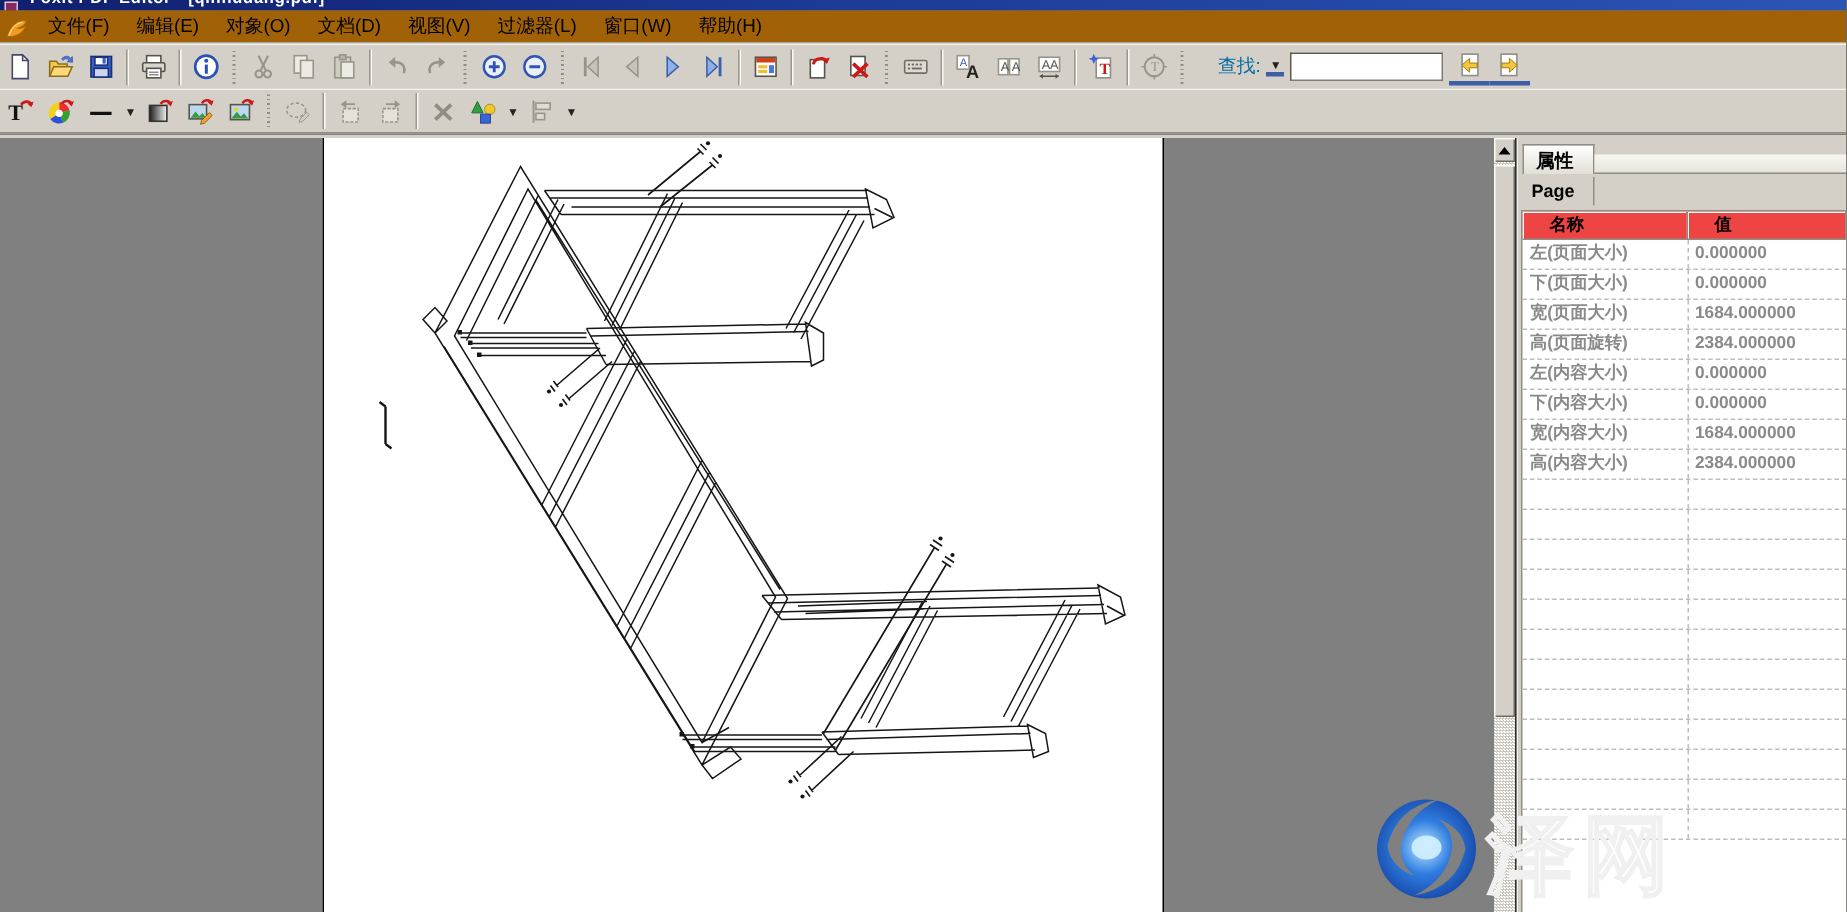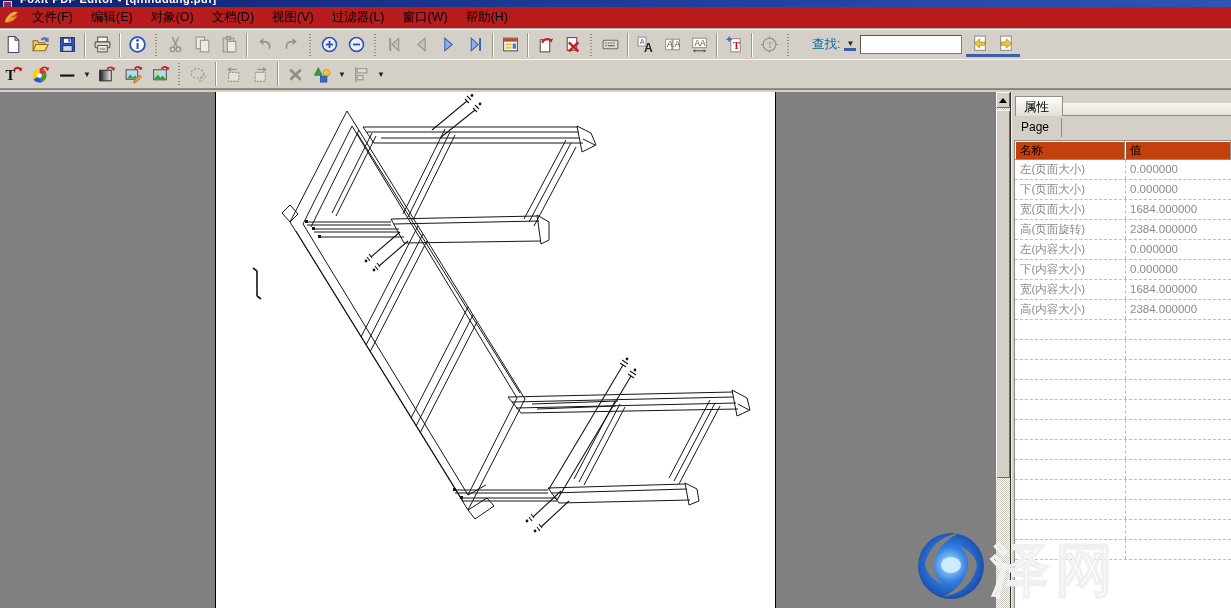--- a/index.html
+++ b/index.html
@@ -6,22 +6,22 @@
   *{box-sizing:border-box;}
   #app{position:relative;width:1231px;height:608px;overflow:hidden;
        font-family:"Liberation Sans","DejaVu Sans",sans-serif;background:#808080;}
   
   #titlebar{position:absolute;left:0;top:0;width:1231px;height:7px;overflow:hidden;
             background:linear-gradient(90deg,#101f6e,#1c3a96 45%,#2c55b4);}
   #titlebar .ttxt{position:absolute;left:20px;top:-7px;color:#fff;font-size:11px;
             font-weight:bold;white-space:nowrap;letter-spacing:.5px;}
   #titlebar .tico{position:absolute;left:3px;top:1px;width:9px;height:9px;background:#8a2a5a;border:1px solid #c8c8e8;}
   
-  #menubar{position:absolute;left:0;top:7px;width:1231px;height:22px;background:#b91c1c;
-           display:flex;align-items:center;border-bottom:1px solid #aeaba2;padding-left:2px;}
+  #menubar{position:absolute;left:0;top:7px;width:1231px;height:22px;background:#a16207;
+           display:flex;align-items:flex-end;border-bottom:1px solid #aeaba2;padding-left:2px;}
   .menu-item{font-size:12.5px;color:#000;padding:2px 9px;white-space:nowrap;}
   #doc-icon{width:17px;height:17px;margin:0 3px 0 1px;}
   
   .toolbar{position:absolute;left:0;width:1231px;height:30px;background:#d4d0c8;
            display:flex;align-items:center;border-top:1px solid #f5f3ee;}
   #toolbar1{top:29px;}
   #toolbar2{top:59px;height:30px;border-bottom:1px solid #8f8d85;}
   #tb-strip{position:absolute;left:0;top:90px;width:1231px;height:2px;background:#d4d0c8;}
   .tb{width:27px;height:24px;display:flex;align-items:center;justify-content:center;flex:none;}
   .tb svg{width:19px;height:19px;}
@@ -43,31 +43,31 @@
   
   #vscroll{position:absolute;left:996px;top:92px;width:14px;height:516px;
      background:repeating-conic-gradient(#ffffff 0% 25%,#cbc7bd 25% 50%);background-size:2px 2px;}
   .sb-btn{position:absolute;left:0;top:0;width:14px;height:16px;background:#d4d0c8;
      box-shadow:inset 1px 1px #fbfaf6, inset -1px -1px #6e6c64;display:flex;align-items:center;justify-content:center;}
   .sb-up-arrow{width:0;height:0;border:4px solid transparent;border-bottom:5px solid #000;margin-top:-4px;}
   #sb-thumb{position:absolute;left:0;top:18px;width:14px;height:368px;background:#d4d0c8;
      box-shadow:inset 1px 1px #fbfaf6, inset -1px -1px #6e6c64;}
   
   #panel{position:absolute;left:1010px;top:92px;width:221px;height:516px;background:#d4d0c8;
-         border-left:1px solid #2e2e2e;box-shadow:inset 1px 0 #f2f0ea;}
+         border-left:1px solid #2e2e2e;box-shadow:inset 1px 0 #f2f0ea;font-weight:bold;}
   #prop-caption{position:absolute;left:4px;top:4px;right:0;height:20px;display:flex;align-items:flex-end;}
   #prop-tab{padding:2px 13px 2px 8px;font-size:12.5px;color:#000;background:linear-gradient(#fefefe,#e2dfd6);
        border:1px solid #8f8d85;border-bottom:none;height:20px;}
   #prop-caption .fill{flex:1;height:13px;background:linear-gradient(#f8f7f3,#e6e3da);border-bottom:1px solid #8f8d85;}
   #page-tab-row{position:absolute;left:4px;top:26px;right:0;height:19px;display:flex;}
   #page-tab{font-size:12px;color:#000;padding:2px 12px 2px 6px;border-right:1px solid #8f8d85;height:19px;}
   #prop-table{position:absolute;left:3px;top:48px;right:0;bottom:0;background:#fff;
        border-left:1px solid #8f8d85;border-top:1px solid #8f8d85;overflow:hidden;font-size:11.5px;}
   .hrow{display:flex;height:19px;}
-  .hcell{background:#c2410c;color:#000;line-height:18px;padding-left:5px;
+  .hcell{background:#ef4444;color:#000;line-height:18px;padding-left:18px;
        border-right:1px solid #8f8d85;border-bottom:1px solid #8f8d85;
        box-shadow:inset 1px 1px #fbfaf6;}
   .hc1{width:110px;}.hc2{flex:1;}
   .prow{display:flex;height:20px;border-bottom:1px dashed #bdbdbd;}
   .pc1{width:110px;color:#8a8a8a;line-height:19px;padding-left:5px;overflow:hidden;white-space:nowrap;}
   .pc2{flex:1;color:#8a8a8a;line-height:19px;padding-left:4px;border-left:1px dashed #bdbdbd;overflow:hidden;}
   
   #watermark{position:absolute;left:903px;top:520px;width:210px;height:88px;pointer-events:none;z-index:9;}
 </style>
 </head>

